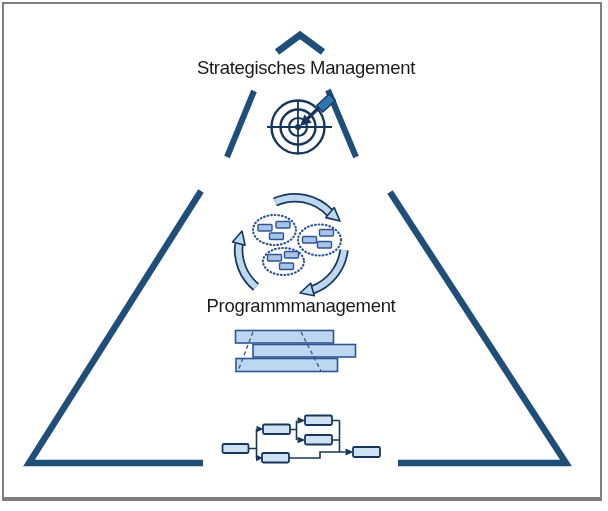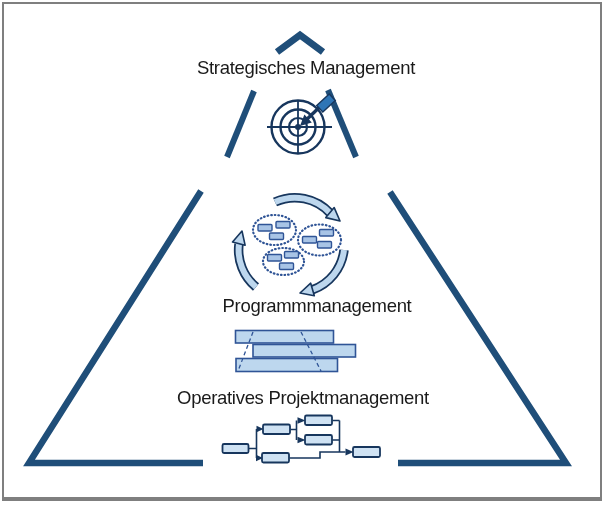--- a/index.html
+++ b/index.html
@@ -6,21 +6,21 @@
   body{width:608px;height:511px;position:relative;overflow:hidden;
        font-family:"Liberation Sans","DejaVu Sans",sans-serif;}
   .frame{position:absolute;left:2px;top:2px;width:600px;height:499px;
          border:2px solid var(--frame_gray);border-bottom-width:4px;box-sizing:border-box;
          pointer-events:none;}
   .stage{position:absolute;left:0;top:0;width:576px;height:511px;}
   .lvl-label{position:absolute;transform:translateX(-50%);white-space:nowrap;
              font-size:18.5px;letter-spacing:-0.3px;color:var(--text);line-height:22px;}
   .lbl1{top:57px;left:306px;}
   .lbl2{top:160px;left:297px;}
-  .lbl3{top:295px;left:301px;margin-left:16px;}
+  .lbl3{top:295px;left:301px;}
   .lbl4{top:387px;left:303px;}
   svg{position:absolute;left:0;top:0;}
   .tri{stroke:var(--outline);fill:none;stroke-linecap:butt;stroke-linejoin:miter;}
   .navy{stroke:var(--icon_dark);fill:none;}
   .navyfill{fill:var(--icon_dark);stroke:none;}
   .fletch{fill:var(--blue_mid);stroke:var(--icon_dark);stroke-width:1.4;}
   .dotted{fill:#ffffff;stroke:var(--border_blue);stroke-width:2.2;
           stroke-dasharray:0.6 3;stroke-linecap:round;}
   .mini{fill:var(--fill_mid);stroke:var(--border_blue);stroke-width:1.4;}
   .cyc-under{stroke:var(--icon_dark);stroke-width:9.5;fill:none;stroke-linecap:butt;}
@@ -110,16 +110,15 @@
       <rect class="nbox" x="263" y="424.5" width="27" height="9.5" rx="1.5"></rect>
       <rect class="nbox" x="262" y="453" width="27" height="9.5" rx="1.5"></rect>
       <rect class="nbox" x="305" y="415.5" width="27" height="9.5" rx="1.5"></rect>
       <rect class="nbox" x="305" y="435" width="27" height="9.5" rx="1.5"></rect>
       <rect class="nbox" x="353" y="447" width="27" height="10" rx="1.5"></rect>
     </g>
   </svg>
 
   <div class="lvl-label lbl1">Strategisches Management</div>
   <div class="lvl-label lbl3">Programmmanagement</div>
-  <div class="lvl-label lbl4">Operatives Projektmanagement</div>
 
   <div class="frame"></div>
 </div>
 
 </body></html>

